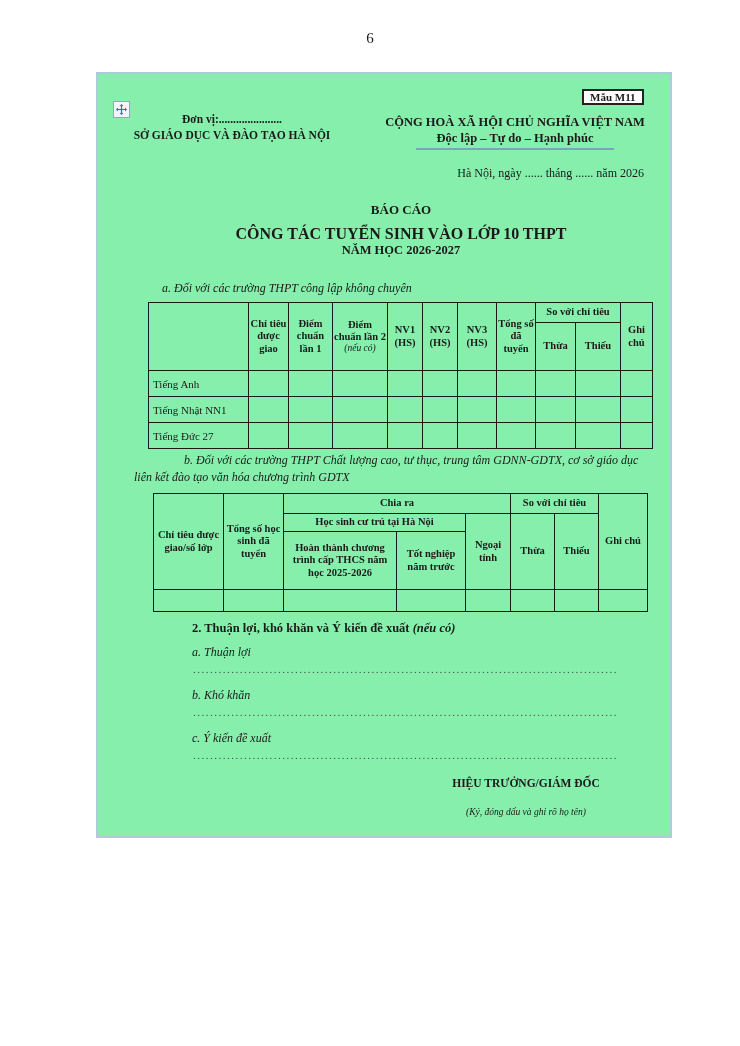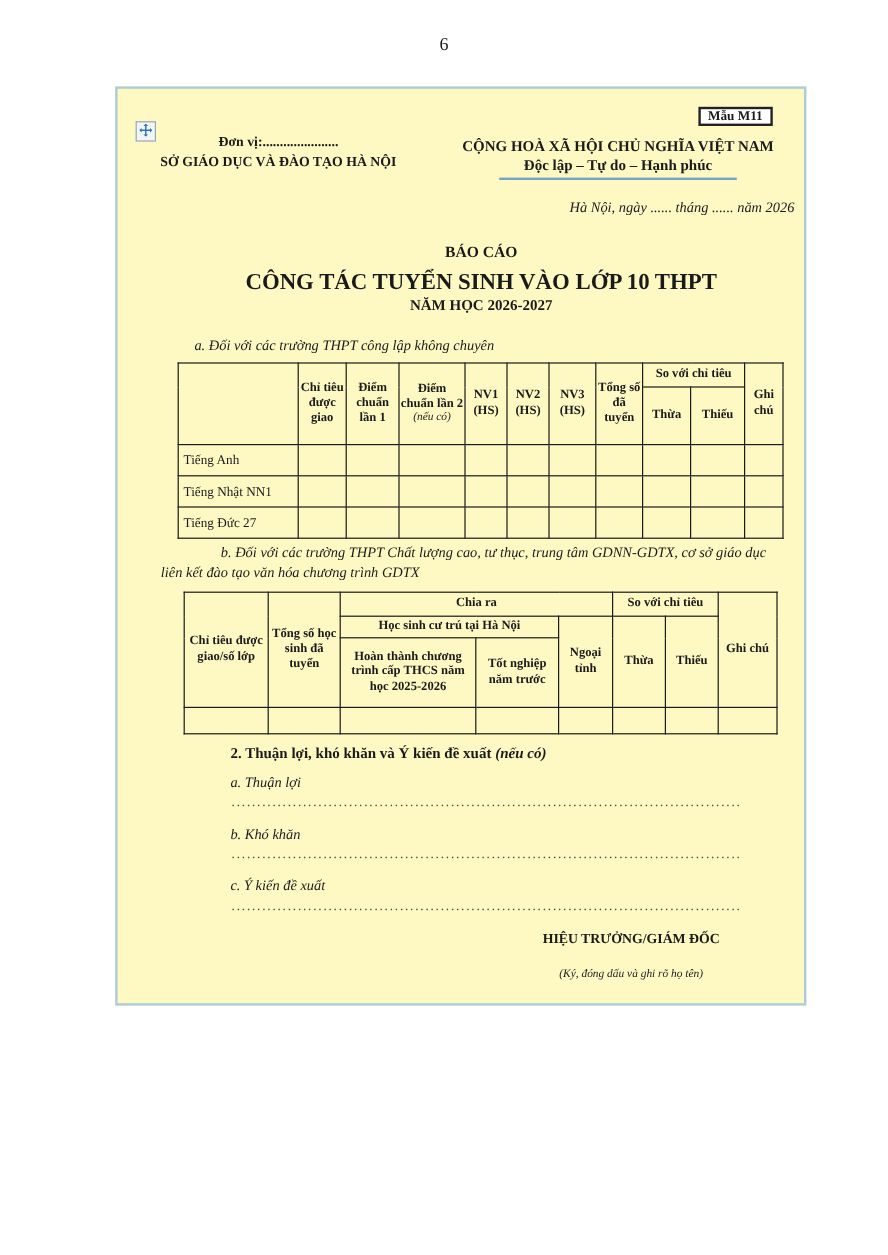--- a/index.html
+++ b/index.html
@@ -3,35 +3,35 @@
 <meta charset="utf-8">
 <style>
   html,body{margin:0;padding:0;}
   body{
     width:740px;height:1046px;background:#ffffff;position:relative;
     font-family:"Liberation Serif","DejaVu Serif",serif;color:#1a1a1a;
   }
   .page-number{position:absolute;top:30px;left:0;width:740px;text-align:center;
     font-size:15px;}
   .box{position:absolute;left:96px;top:72px;width:576px;height:766px;
-    border:2px solid #aecbdd;box-sizing:border-box;background:#fef9c3;}
+    border:2px solid #aecbdd;box-sizing:border-box;background:#86efac;}
   .abs{position:absolute;}
   .handle{left:15px;top:27px;width:15px;height:15px;border:1px solid #9aa7b0;
     background:#f2f5f7;display:flex;align-items:center;justify-content:center;}
   .hdr-left{left:33px;top:38px;width:202px;text-align:center;font-weight:bold;
     font-size:11.5px;line-height:1.35;}
   .hdr-right{left:275px;top:40px;width:284px;text-align:center;font-weight:bold;
     font-size:12.5px;line-height:1.3;}
   .motto-underline{width:198px;border-bottom:2px solid #76a3c6;margin:1px auto 0;}
   .badge{left:484px;top:15px;border:2px solid #222;padding:0px 6px;
     font-weight:bold;font-size:11px;background:#fff;}
-  .date-line{top:92px;right:8px;font-style:italic;font-size:12px;}
+  .date-line{top:92px;right:26px;font-size:12px;}
   .titles{left:50px;top:128px;width:506px;text-align:center;font-weight:bold;}
   .title1{font-size:13px;margin-bottom:7px;}
-  .title2{font-size:19px;}
+  .title2{font-size:16px;}
   .title3{font-size:12.5px;}
   .h-bold{font-weight:bold;font-size:12.5px;}
   .it{font-style:italic;font-size:12px;}
   .heading1{left:94px;top:185px;}
   .sub-a{left:64px;top:207px;}
   .sub-b{left:36px;top:378px;width:524px;text-indent:50px;line-height:1.45;}
   .heading2{left:94px;top:547px;}
   .bi{font-style:italic;}
   .item-a{left:94px;top:571px;}
   .item-b{left:94px;top:614px;text-align:center;}

